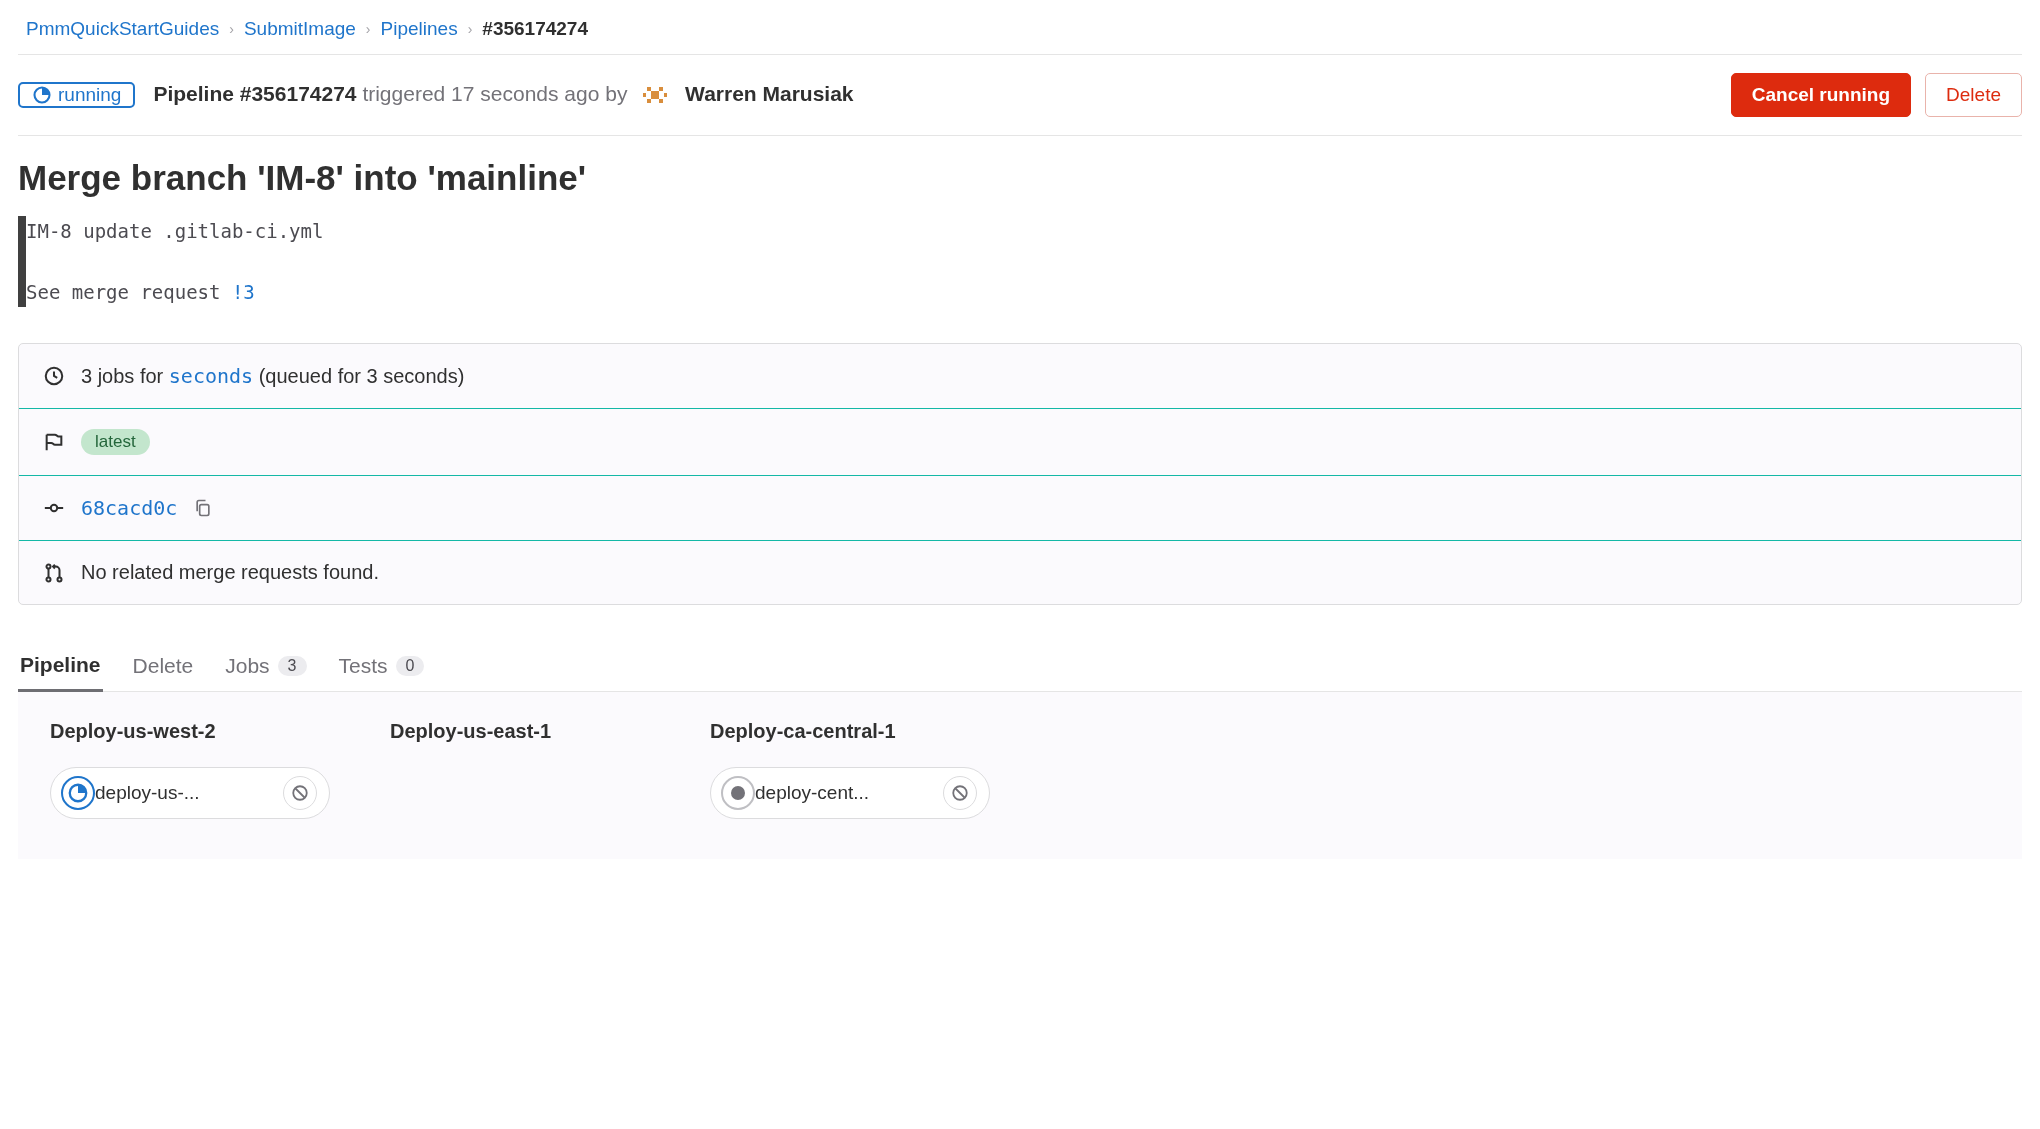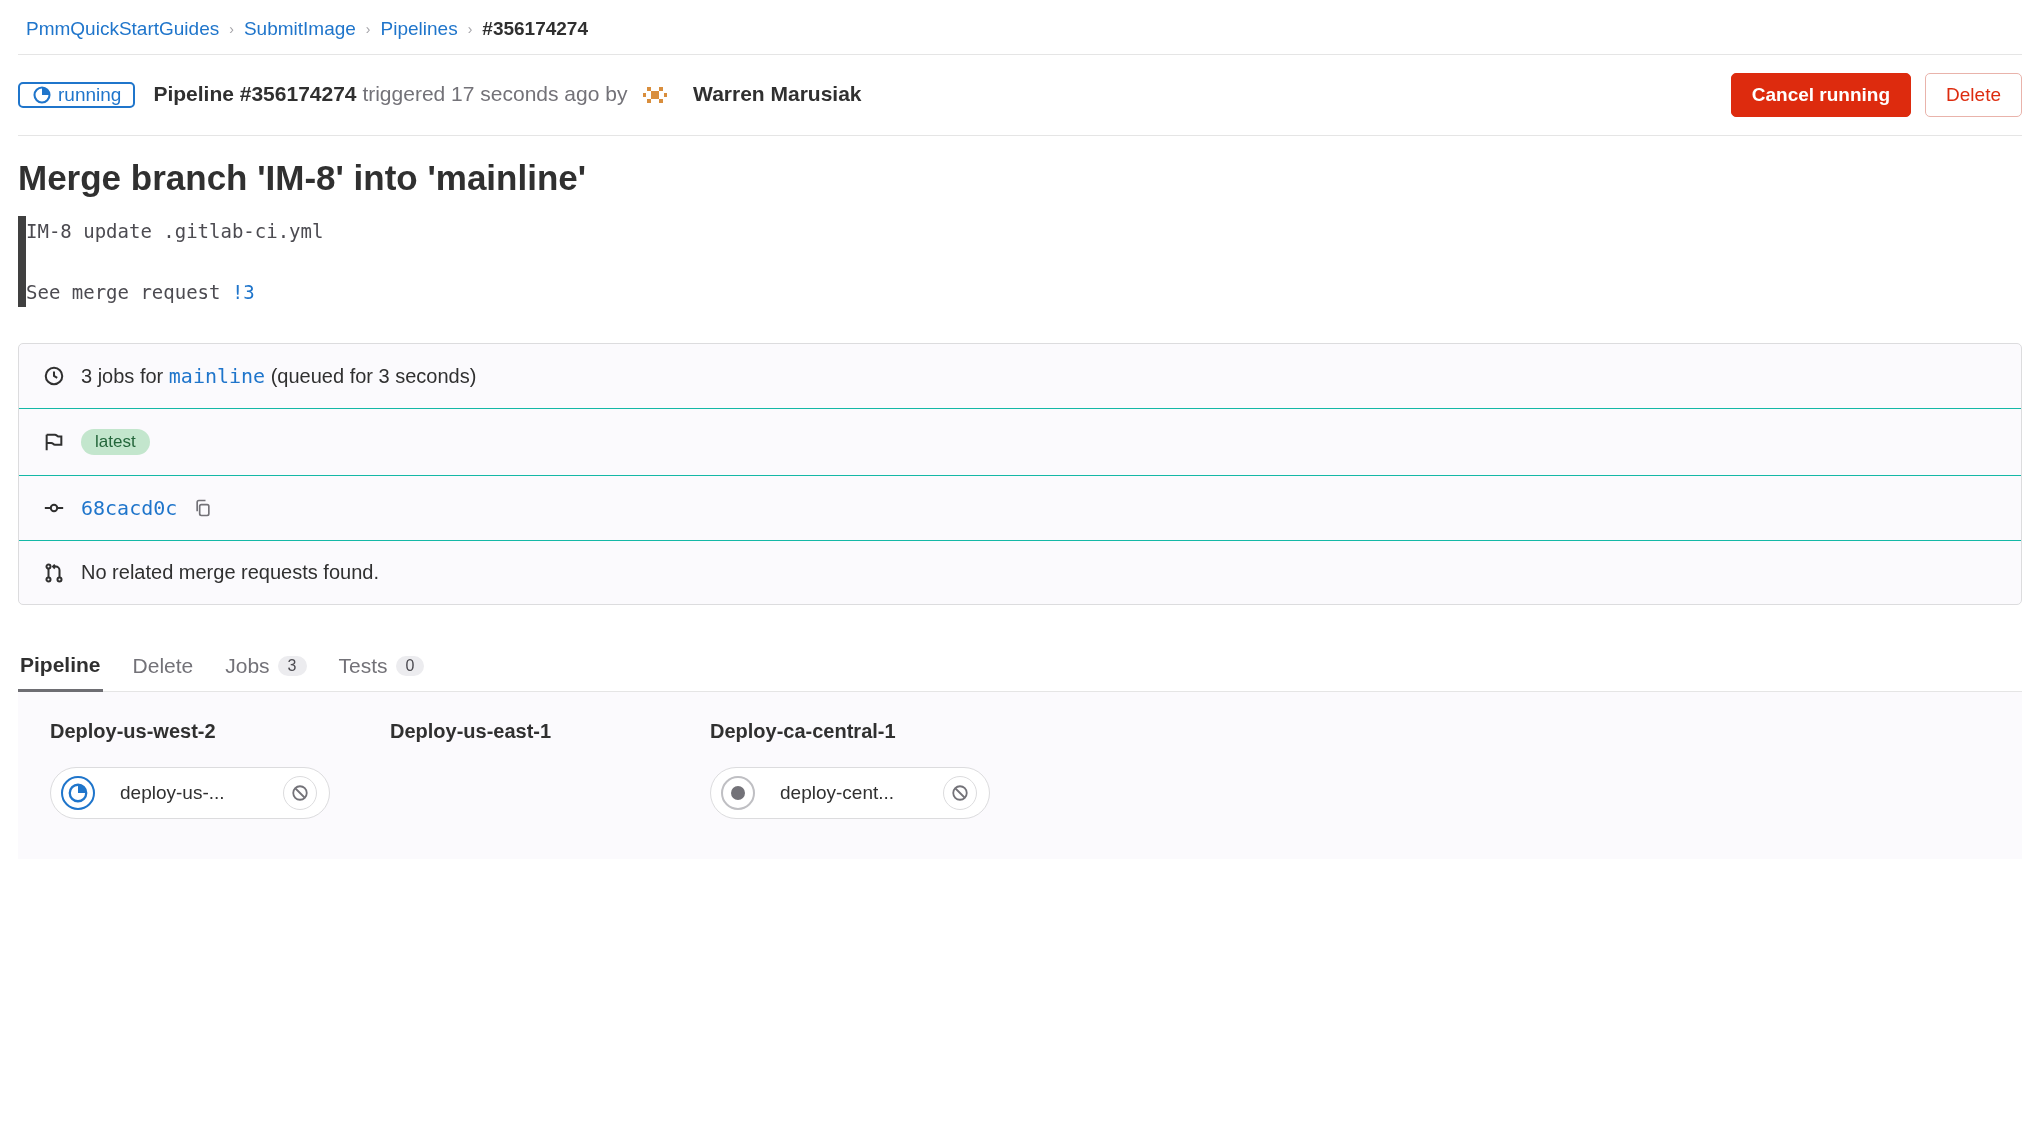--- a/index.html
+++ b/index.html
@@ -52,21 +52,21 @@
       width: 32px; height: 32px;
       border-radius: 50%;
       background: #fff;
       display: inline-flex;
       align-items: center;
       justify-content: center;
       margin: 0 6px 0 6px;
       vertical-align: middle;
     }
     .avatar svg { width: 28px; height: 28px; }
-    .username { color: #303030; font-weight: 700; font-size: 21px; margin-left: 10px; }
+    .username { color: #303030; font-weight: 700; font-size: 21px; margin-left: 2px; }
     .header-right { display: flex; gap: 14px; }
     .btn {
       border-radius: 5px;
       padding: 10px 20px;
       font-size: 19px;
       font-weight: 500;
       cursor: pointer;
     }
     .btn-danger-solid { background: #dd2b0e; color: #fff; border: 1px solid #dd2b0e; font-weight: bold; }
     .btn-danger-outline { background: #fff; color: #dd2b0e; border: 1px solid #e9b3ab; }
@@ -143,21 +143,21 @@
       background: #fbfafd;
       padding: 28px 32px 40px;
       display: flex;
       gap: 60px;
     }
     .stage { min-width: 260px; }
     .stage-title { font-size: 20px; font-weight: 700; color: #303030; margin-bottom: 24px; }
     .job-pill {
       display: flex;
       align-items: center;
-      gap: 25px;
+      gap: 0;
       background: #fff;
       border: 1px solid #dcdcde;
       border-radius: 28px;
       padding: 8px 12px 8px 10px;
       width: 280px;
     }
     .job-status {
       width: 34px; height: 34px;
       border: 2px solid #bfbfc3;
       border-radius: 50%;
@@ -248,21 +248,21 @@
   </div>
 </div>
 
 <div class="info-panel">
   <div class="info-row">
     <svg class="row-icon" viewBox="0 0 24 24" fill="none" stroke="currentColor" stroke-width="2.2">
       <circle cx="12" cy="12" r="9"></circle>
         <path d="M12 7v5l3.5 2"></path>
     </svg>
     <span>
-      <span>3 jobs for </span><a class="mono">mainline</a><span> (queued for 3 seconds)</span>
+      <span>3 jobs for </span><a class="mono">seconds</a><span> (queued for 3 seconds)</span>
     </span>
   </div>
   <div class="info-row">
     <svg class="row-icon" viewBox="0 0 24 24" fill="none" stroke="currentColor" stroke-width="2.2">
       <path d="M4 21V4"></path>
         <path d="M4 4h9c2 0 2 2 4 2h3v9h-7c-2 0-2-2-4-2H4"></path>
     </svg>
     <span class="latest-pill">latest</span>
   </div>
   <div class="info-row">

